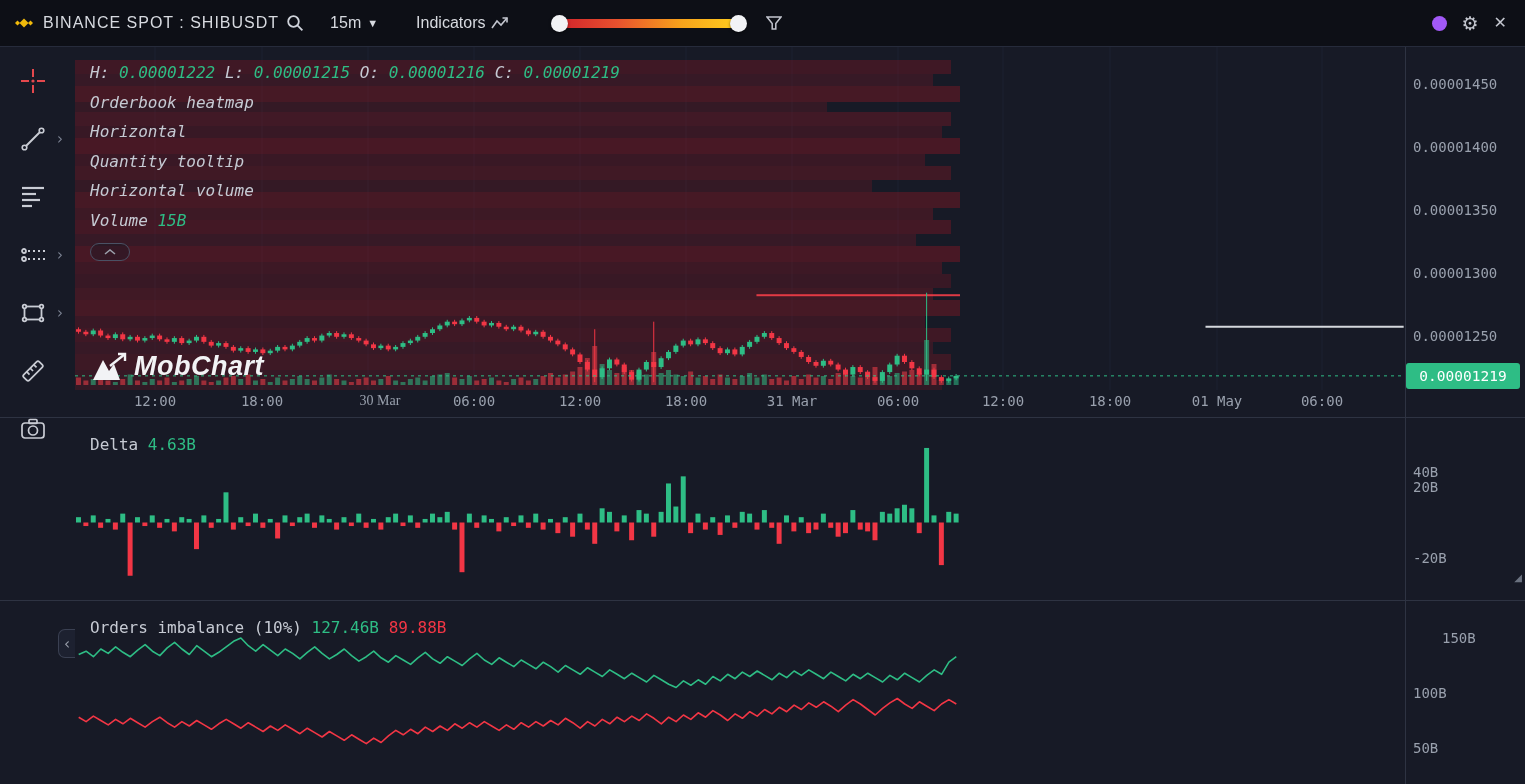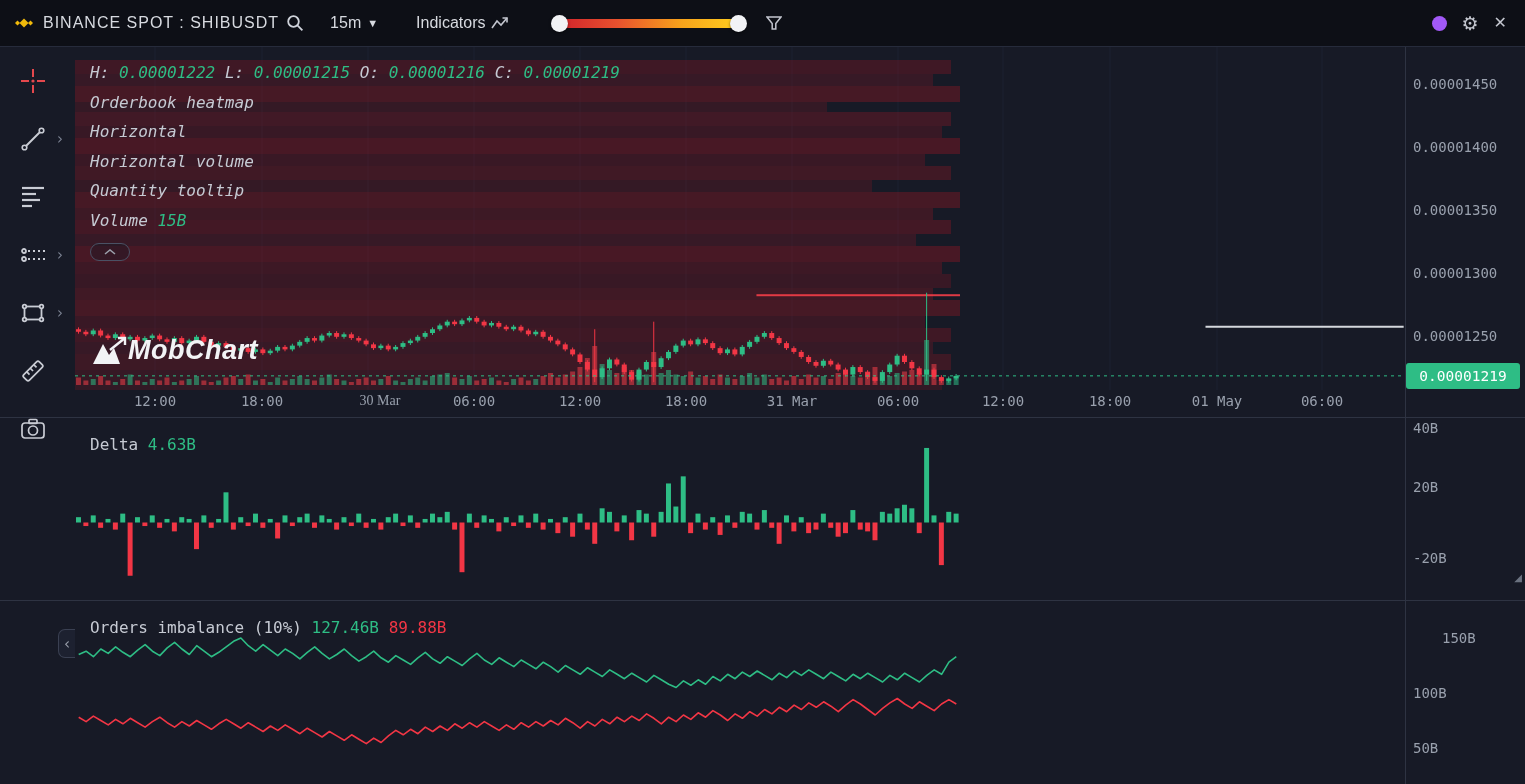--- a/index.html
+++ b/index.html
@@ -42,22 +42,22 @@
   svg.chart { display:block; position:absolute; left:0; top:0; }
 
   .overlay-info { position:absolute; left:15px; top:11px; font-size:16px; line-height:29.5px;
                   color:#c6cad3; z-index:5;font-style:italic; }
   .val-green { color:#2ebd85; }
   .val-red { color:#f23645; }
   .collapse-btn { display:inline-flex; align-items:center; justify-content:center;
                   width:40px; height:18px; border:1px solid #4a5164; border-radius:9px;
                   margin-top:5px; cursor:pointer; background:rgba(23,26,38,.4); }
 
-  .watermark { position:absolute; left:17px; top:288px; display:flex; align-items:center;
-               z-index:4; pointer-events:none; }
+  .watermark { position:absolute; left:17px; top:304px; display:flex; align-items:center;
+               gap:6px; z-index:4; pointer-events:none; }
   .watermark-text { color:#f2f3f5; font-family:"Liberation Sans", sans-serif;
                     font-weight:bold; font-style:italic; font-size:27px; letter-spacing:.5px; }
 
   .panel-label { position:absolute; left:15px; top:17px; font-size:16px; color:#c6cad3; z-index:5; }
 
   .left-collapse { position:absolute; left:58px; top:629px; width:17px; height:29px;
                    background:#1d2130; border:1px solid #3a4052; border-right:none;
                    border-radius:7px 0 0 7px; display:flex; align-items:center; justify-content:center;
                    color:#9aa0ab; font-size:15px; cursor:pointer; z-index:6;
                    font-family:"DejaVu Sans", sans-serif; }
@@ -603,22 +603,22 @@
         <span class="val-green">0.00001222</span>
         <span>L:</span>
         <span class="val-green">0.00001215</span>
         <span>O:</span>
         <span class="val-green">0.00001216</span>
         <span>C:</span>
         <span class="val-green">0.00001219</span>
       </div>
       <div>Orderbook heatmap</div>
       <div>Horizontal</div>
+      <div>Quantity tooltip</div>
       <div>Horizontal volume</div>
-      <div>Quantity tooltip</div>
       <div>
         <span>Volume</span>
         <span class="val-green">15B</span>
       </div>
       <div class="collapse-btn">
         <svg width="12" height="6" viewBox="0 0 12 6">
           <polyline points="1,5 6,1 11,5" fill="none" stroke="#9aa0ab" stroke-width="1.6"></polyline>
         </svg>
       </div>
     </div>
@@ -782,21 +782,21 @@
   <div class="h-sep" style="top:417px"></div>
   <div class="h-sep" style="top:600px"></div>
 
   <span class="axis-label price-label" style="top: 75.8px;">0.00001450</span>
   <span class="axis-label price-label" style="top: 138.8px; text-align: right;">0.00001400</span>
   <span class="axis-label price-label" style="top: 201.8px;">0.00001350</span>
   <span class="axis-label price-label" style="top: 264.8px;">0.00001300</span>
   <span class="axis-label price-label" style="top: 327.8px;">0.00001250</span>
   <div id="last-price-badge" style="top: 362.86px;">0.00001219</div>
 
-  <span class="axis-label delta-axis-label" style="top: 420px;">40B</span>
+  <span class="axis-label delta-axis-label" style="top: 464px;">40B</span>
   <span class="axis-label delta-axis-label" style="top: 479px;">20B</span>
   <span class="axis-label delta-axis-label" style="top: 550px;">-20B</span>
 
   <span class="axis-label imb-axis-label" style="top: 630px; margin-left: 29px;">150B</span>
   <span class="axis-label imb-axis-label" style="top: 685px;">100B</span>
   <span class="axis-label imb-axis-label" style="top: 740px;">50B</span>
 
   <span class="time-label" style="left: 123px;">12:00</span>
   <span class="time-label" style="left: 230px;">18:00</span>
   <span class="time-label" style="left: 348px; font-family: Liberation Serif, serif;">30 Mar</span>

